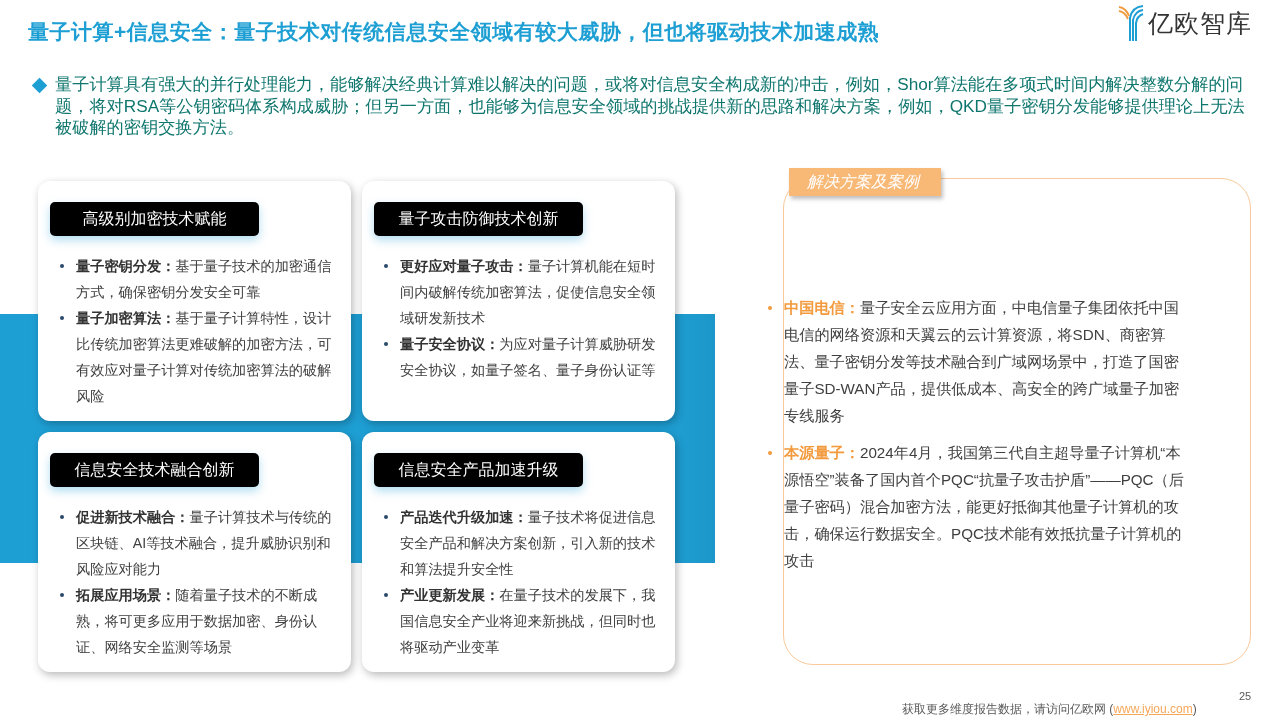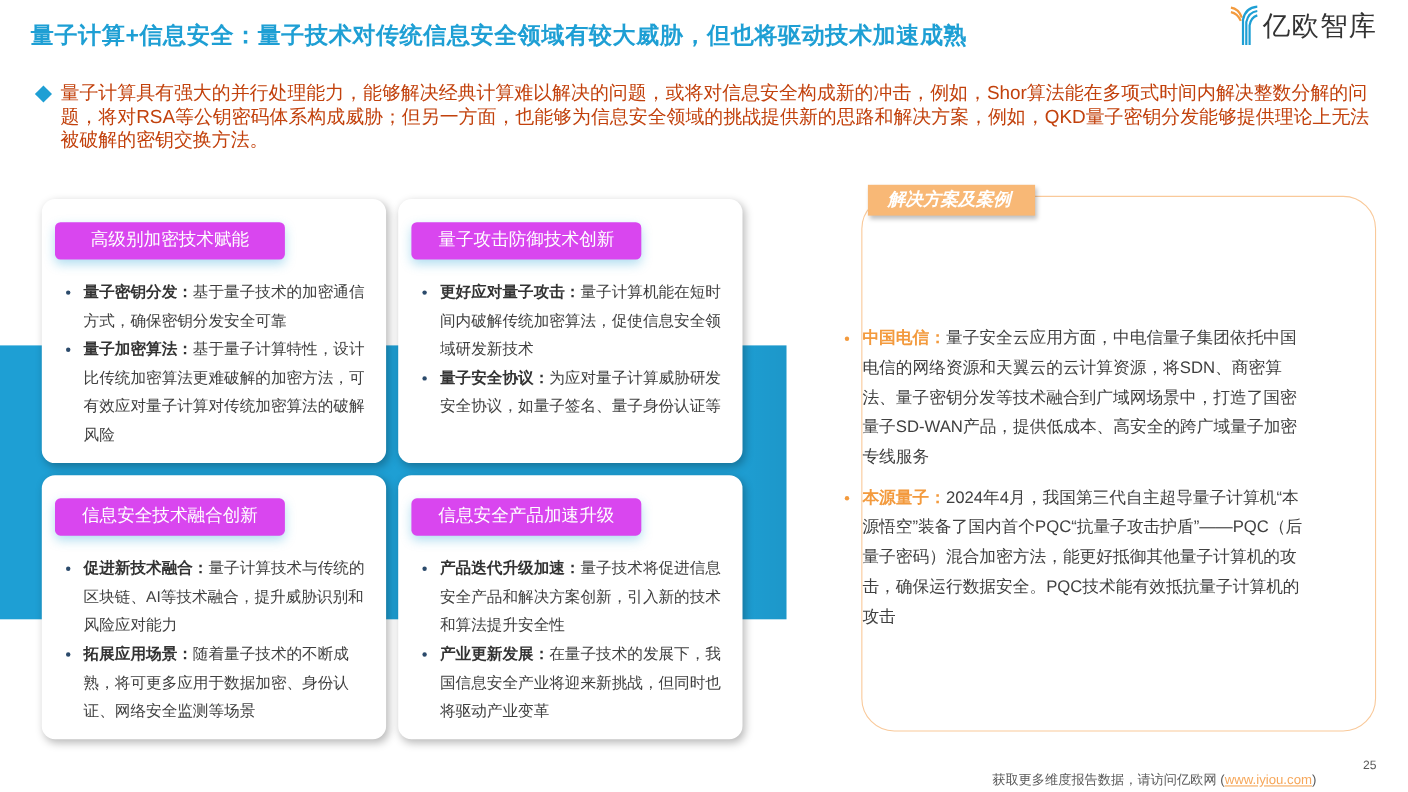--- a/index.html
+++ b/index.html
@@ -13,51 +13,51 @@
     }
     .logo { position: absolute; left: 1118px; top: 4px; display: flex; align-items: center; }
     .logo svg { width: 26px; height: 38px; }
     .logo-text { font-size: 25px; color: #333333; margin-left: 4px; letter-spacing: 1px; font-weight: normal; }
 
     .intro { position: absolute; left: 28px; top: 74px; width: 1230px; display: flex; }
     .intro .diamond {
       width: 11px; height: 11px; background: #1e9fd4; transform: rotate(45deg);
       margin: 6px 10px 0 6px; flex: 0 0 auto;
     }
-    .intro p { font-size: 17.2px; line-height: 21.5px; color: #c2410c; flex: 1; }
+    .intro p { font-size: 17.2px; line-height: 21.5px; color: #0f766e; flex: 1; }
 
     .band { position: absolute; left: 0; top: 314px; width: 715px; height: 249px; background: #1e9fd4; }
     .band-shade { position: absolute; left: 0; top: 314px; width: 715px; height: 249px;
       background: linear-gradient(90deg, rgba(0,0,0,0) 0%, rgba(0,0,0,0) 93%, rgba(0,0,0,0.05) 100%); }
 
     .card {
       position: absolute; width: 313px; height: 240px; background: #ffffff; border-radius: 12px;
       box-shadow: 2px 3px 8px rgba(0,0,0,0.28);
     }
     .card .tag {
       position: absolute; left: 12px; top: 21px; width: 209px; height: 34px; border-radius: 5px;
-      background: #d946ef; color: #ffffff; font-size: 16px; line-height: 34px; text-align: center;
+      background: #000000; color: #ffffff; font-size: 16px; line-height: 34px; text-align: center;
       box-shadow: 0 4px 10px rgba(30,159,212,0.35);
     }
     .card ul { position: absolute; left: 20px; top: 72px; right: 12px; list-style: none; }
     .card li { position: relative; padding-left: 18px; font-size: 14.2px; line-height: 26px; color: #404040; }
     .card li::before {
       content: ""; position: absolute; left: 2px; top: 11px; width: 4px; height: 4px; border-radius: 50%;
       background: #2b4a6b;
     }
     .card li b { font-weight: bold; color: #333333; }
 
     .panel {
       position: absolute; left: 783px; top: 178px; width: 468px; height: 487px;
       border: 1px solid #f9c99a; border-radius: 30px; background: #ffffff;
     }
     .panel-tag {
       position: absolute; left: 789px; top: 168px; width: 152px; height: 28px;
       background: #f8b876; color: #ffffff; font-size: 16px; font-style: italic; line-height: 28px;
-      padding-left: 18px; box-shadow: 2px 3px 4px rgba(0,0,0,0.25); font-weight: bold;
+      padding-left: 18px; box-shadow: 2px 3px 4px rgba(0,0,0,0.25);
     }
     .cases { position: absolute; left: 764px; top: 294px; width: 425px; list-style: none; }
     .cases li { position: relative; padding-left: 20px; font-size: 15.2px; line-height: 27px; color: #404040; margin-bottom: 10px; }
     .cases li::before {
       content: ""; position: absolute; left: 4px; top: 12px; width: 4px; height: 4px; border-radius: 50%;
       background: #f39a3d;
     }
     .cases li .name { color: #f39a3d; font-weight: bold; }
 
     .footer { position: absolute; left: 902px; top: 690px; font-size: 12px; color: #595959; white-space: nowrap; margin-top: 11px; }

